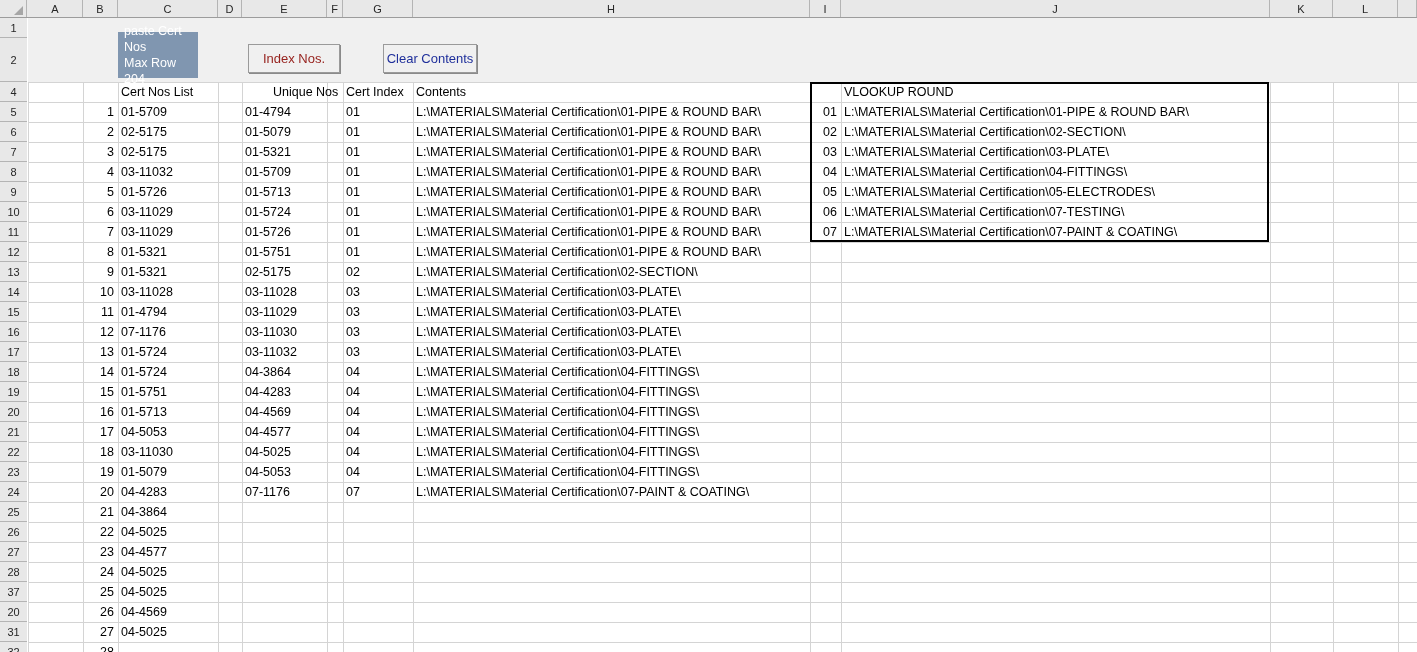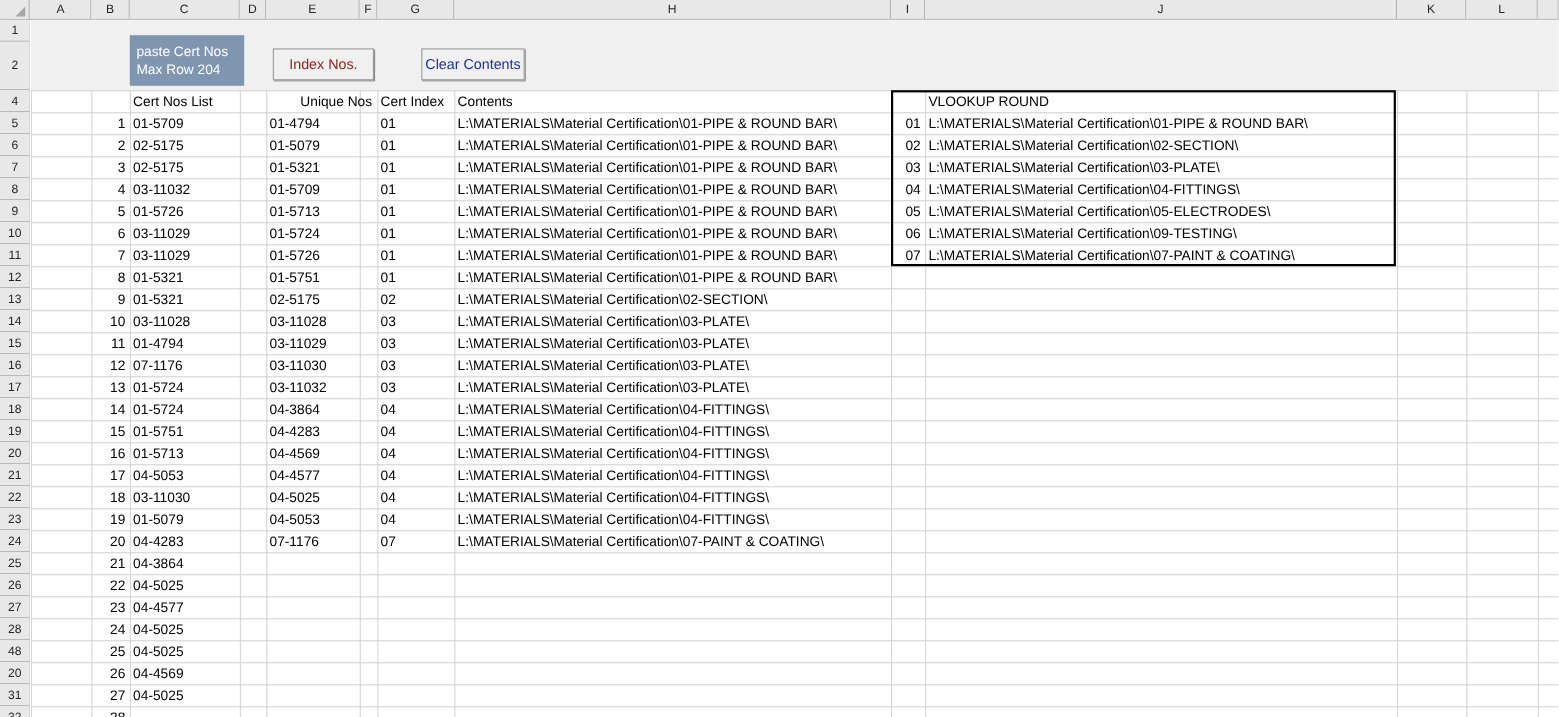--- a/index.html
+++ b/index.html
@@ -176,21 +176,21 @@
         <div class="rowhead" style="top: 364px; height: 20px;">19</div>
         <div class="rowhead" style="top: 384px; height: 20px;">20</div>
         <div class="rowhead" style="top: 404px; height: 20px;">21</div>
         <div class="rowhead" style="top: 424px; height: 20px;">22</div>
         <div class="rowhead" style="top: 444px; height: 20px;">23</div>
         <div class="rowhead" style="top: 464px; height: 20px;">24</div>
         <div class="rowhead" style="top: 484px; height: 20px;">25</div>
         <div class="rowhead" style="top: 504px; height: 20px;">26</div>
         <div class="rowhead" style="top: 524px; height: 20px;">27</div>
         <div class="rowhead" style="top: 544px; height: 20px;">28</div>
-        <div class="rowhead" style="top: 564px; height: 20px;">48</div>
+        <div class="rowhead" style="top: 564px; height: 20px;">37</div>
         <div class="rowhead" style="top: 584px; height: 20px;">20</div>
         <div class="rowhead" style="top: 604px; height: 20px;">31</div>
         <div class="rowhead" style="top: 624px; height: 20px;">32</div>
       </div>
   </div>
 
   <div class="grid-body">
     <div class="noband"></div>
     <div id="gridlines">
         <div class="vline" style="left: 0px; top: 64px; height: 570px;"></div>
@@ -361,26 +361,26 @@
         <div class="cell" style="left: 813px; width: 429px; top: 84px; height: 20px; border-right: none; border-bottom: none;">L:\MATERIALS\Material Certification\01-PIPE &amp; ROUND BAR\</div>
         <div class="cell r" style="left: 782px; width: 31px; top: 104px; height: 20px; border-right: none; border-bottom: none;">02</div>
         <div class="cell" style="left: 813px; width: 429px; top: 104px; height: 20px; border-right: none; border-bottom: none;">L:\MATERIALS\Material Certification\02-SECTION\</div>
         <div class="cell r" style="left: 782px; width: 31px; top: 124px; height: 20px; border-right: none; border-bottom: none;">03</div>
         <div class="cell" style="left: 813px; width: 429px; top: 124px; height: 20px; border-right: none; border-bottom: none;">L:\MATERIALS\Material Certification\03-PLATE\</div>
         <div class="cell r" style="left: 782px; width: 31px; top: 144px; height: 20px; border-right: none; border-bottom: none;">04</div>
         <div class="cell" style="left: 813px; width: 429px; top: 144px; height: 20px; border-right: none; border-bottom: none;">L:\MATERIALS\Material Certification\04-FITTINGS\</div>
         <div class="cell r" style="left: 782px; width: 31px; top: 164px; height: 20px; border-right: none; border-bottom: none;">05</div>
         <div class="cell" style="left: 813px; width: 429px; top: 164px; height: 20px; border-right: none; border-bottom: none;">L:\MATERIALS\Material Certification\05-ELECTRODES\</div>
         <div class="cell r" style="left: 782px; width: 31px; top: 184px; height: 20px; border-right: none; border-bottom: none;">06</div>
-        <div class="cell" style="left: 813px; width: 429px; top: 184px; height: 20px; border-right: none; border-bottom: none;">L:\MATERIALS\Material Certification\09-TESTING\</div>
+        <div class="cell" style="left: 813px; width: 429px; top: 184px; height: 20px; border-right: none; border-bottom: none;">L:\MATERIALS\Material Certification\07-TESTING\</div>
         <div class="cell r" style="left: 782px; width: 31px; top: 204px; height: 20px; border-right: none; border-bottom: none;">07</div>
         <div class="cell" style="left: 813px; width: 429px; top: 204px; height: 20px; border-right: none; border-bottom: none;">L:\MATERIALS\Material Certification\07-PAINT &amp; COATING\</div>
       </div>
 
-    <div class="paste-box" id="paste-box" style="left: 90px; top: 14px; width: 104px; height: 46px;">
+    <div class="paste-box" id="paste-box" style="left: 90px; top: 14px; width: 80px; height: 46px;">
       <span>paste Cert Nos</span>
       <span>Max Row 204</span>
     </div>
 
     <div class="xbutton btn-red" id="btn-unique" style="left: 220px; top: 26px; width: 92px; height: 29px;">
       <span>Index Nos.</span>
     </div>
 
     <div class="xbutton btn-blue" id="btn-clear" style="left: 355px; top: 26px; width: 94px; height: 29px;">
       <span>Clear Contents</span>

